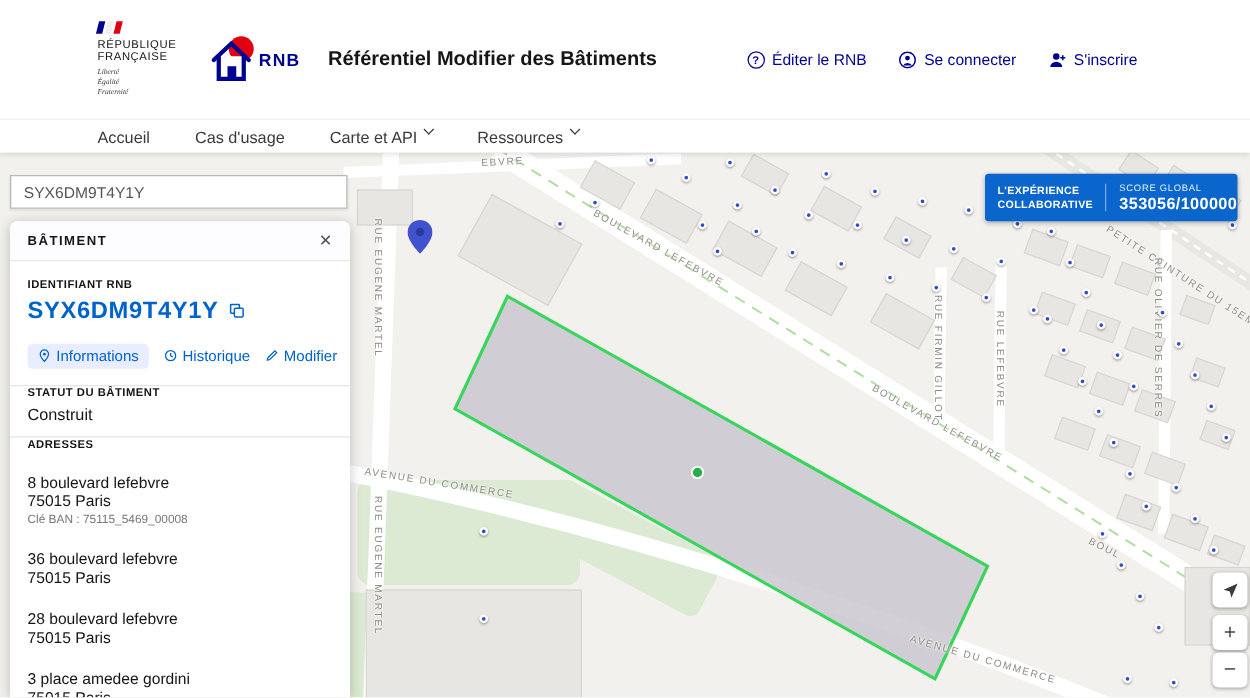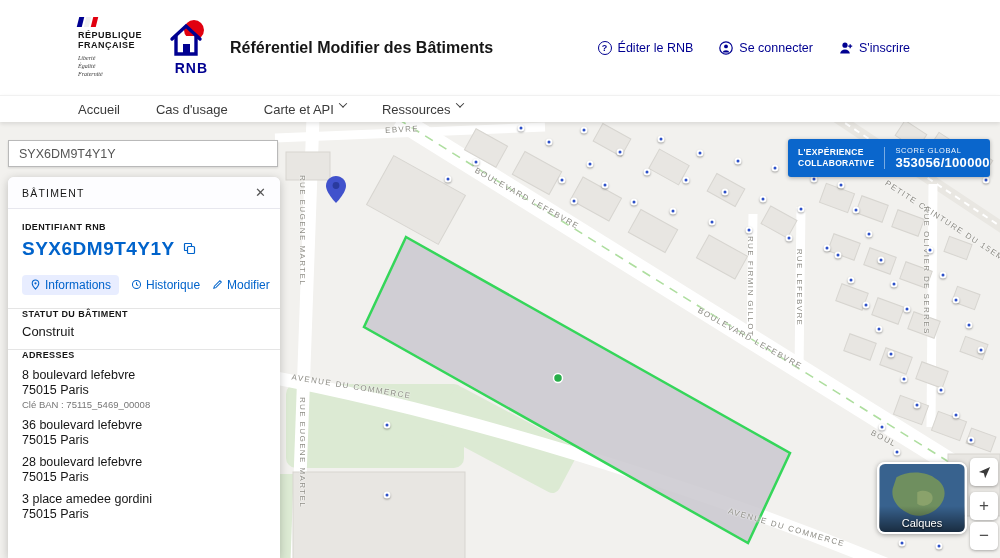--- a/index.html
+++ b/index.html
@@ -8,24 +8,24 @@
   .page{position:relative;width:1000px;height:558px;overflow:hidden}
 
   
   .header{height:95px;display:flex;align-items:center;justify-content:space-between;
           padding:0 90px 0 78px;background:#fff}
   .header-left{display:flex;align-items:center;gap:22px}
   .marianne{display:flex;flex-direction:column;cursor:pointer}
   .flag{display:flex;gap:2px;margin-bottom:3px}
   .flag span{width:5px;height:10px;transform:skewX(-14deg);display:inline-block}
   .fb{background:#000091}.fw{background:#efefef}.fr{background:#e1000f}
-  .rep{font-size:9px;font-weight:700;letter-spacing:.5px;line-height:1.2;color:#161616}
+  .rep{font-size:9px;font-weight:400;letter-spacing:.5px;line-height:1.2;color:#161616}
   .motto{margin-top:3px;font-family:"Liberation Serif",serif;font-style:italic;
          font-size:6px;line-height:1.35;color:#3a3a3a}
-  .rnb-logo{display:flex;flex-direction:column;align-items:flex-end;cursor:pointer}
+  .rnb-logo{display:flex;flex-direction:row;align-items:center;cursor:pointer}
   .rnb-text{font-weight:700;color:#000091;font-size:14px;letter-spacing:1px;margin-top:1px}
   .site-title{font-size:16px;font-weight:700;color:#161616}
   .header-actions{display:flex;align-items:center;gap:26px}
   .action-link{display:flex;align-items:center;gap:6px;font-size:12.5px;font-weight:500;
                color:#000091;cursor:pointer;white-space:nowrap}
   .qmark{width:14px;height:14px;border:1.3px solid #000091;border-radius:50%;
          display:flex;align-items:center;justify-content:center;font-size:9px;font-weight:700}
 
   
   .nav{position:relative;z-index:6;height:27px;display:flex;align-items:center;gap:36px;
@@ -71,34 +71,34 @@
 
   
   .searchbox{position:absolute;left:8px;top:18px;width:270px;height:27px;background:#fff;
              border:1px solid #b9b9b9;box-shadow:0 1px 2px rgba(0,0,0,.12);z-index:10}
   .searchbox input{width:100%;height:100%;border:none;outline:none;background:transparent;
                    padding:0 10px;font-size:12.5px;color:#555;font-family:inherit}
   .panel{position:absolute;left:8px;top:55px;bottom:0;width:272px;background:#fff;
          border-radius:6px 6px 0 0;box-shadow:0 2px 10px rgba(0,0,0,.22);overflow:hidden;z-index:10}
   .panel-header{display:flex;justify-content:space-between;align-items:center;
                 padding:9px 14px;border-bottom:1px solid #e7e7ee;background:#fdfdff}
-  .panel-title{font-size:10.5px;font-weight:400;letter-spacing:1.2px;color:#161616}
+  .panel-title{font-size:10.5px;font-weight:700;letter-spacing:1.2px;color:#161616}
   .close{font-size:13px;color:#555;cursor:pointer;line-height:1}
   .panel-body{padding:13px 14px 0}
   .mini-label{font-size:9px;font-weight:700;letter-spacing:.4px;color:#161616;line-height:11px}
   .rnb-id-row{display:flex;align-items:center;gap:8px;margin-top:4px;height:23px}
   .rnb-id{font-size:19px;font-weight:700;color:#0063cb;letter-spacing:.5px}
   .copy-icon{cursor:pointer;display:flex}
   .tabs{display:flex;align-items:center;gap:12px;margin-top:14px;height:21px}
   .tab{display:flex;align-items:center;gap:4px;font-size:12px;color:#0063cb;cursor:pointer;white-space:nowrap}
   .tab.active{background:#e8edff;padding:3px 8px;border-radius:4px}
   hr.div{border:none;border-top:1px solid #e5e5e5;margin:13px -14px 0}
   .sec-label{}
   .status-val{font-size:13px;color:#161616;margin-top:4px;line-height:16px}
-  .addr{margin-top:7px}
+  .addr{margin-top:18px}
   .addr-line{font-size:12.5px;color:#161616;line-height:15px}
   .addr-ban{font-size:9.5px;color:#767676;line-height:12px;margin-top:1px}
 </style>
 </head>
 <body>
 
 <div class="page">
 
   <header class="header">
     <div class="header-left">
@@ -375,29 +375,20 @@
       <div class="badge-left">
         <div>L'EXPÉRIENCE</div>
         <div>COLLABORATIVE</div>
       </div>
       <div class="badge-right">
         <span class="badge-score-label">SCORE GLOBAL</span>
         <span class="badge-score">353056/100000</span>
       </div>
     </div>
 
-    <div class="layers">
-      <svg viewBox="0 0 90 72">
-        <rect width="90" height="72" fill="#38628e"></rect>
-        <path d="M18 14 C30 6 52 8 60 16 C70 22 72 34 64 44 C56 54 40 58 30 52 C18 46 12 36 14 26 Z" fill="#6f8f5f"></path>
-        <path d="M40 30 C48 26 58 30 56 38 C54 44 44 46 40 42 Z" fill="#8aa26b"></path>
-      </svg>
-      <div class="layers-shade"></div>
-      <div class="layers-label">Calques</div>
-    </div>
 
     <div class="ctrl-btn locate">
       <svg width="15" height="15" viewBox="0 0 24 24">
         <path d="M3 11 L21 3 L13 21 L11 13 Z" fill="#3a3a3a"></path>
       </svg>
     </div>
     <div class="ctrl-btn zin">+</div>
     <div class="ctrl-btn zout">−</div>
 
     <div class="searchbox">

